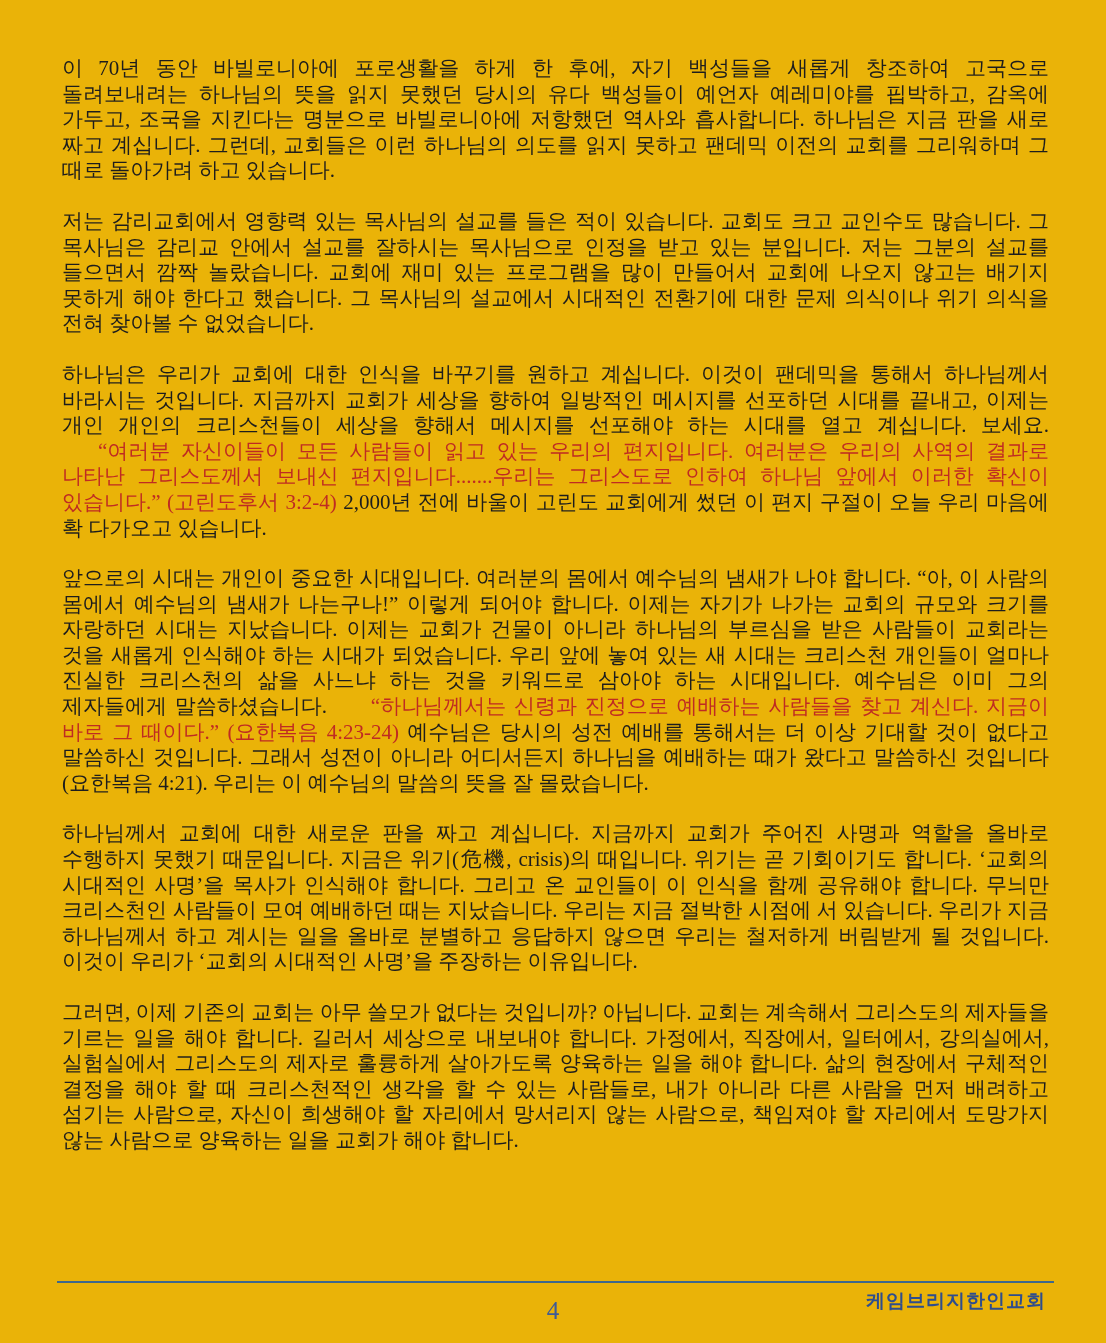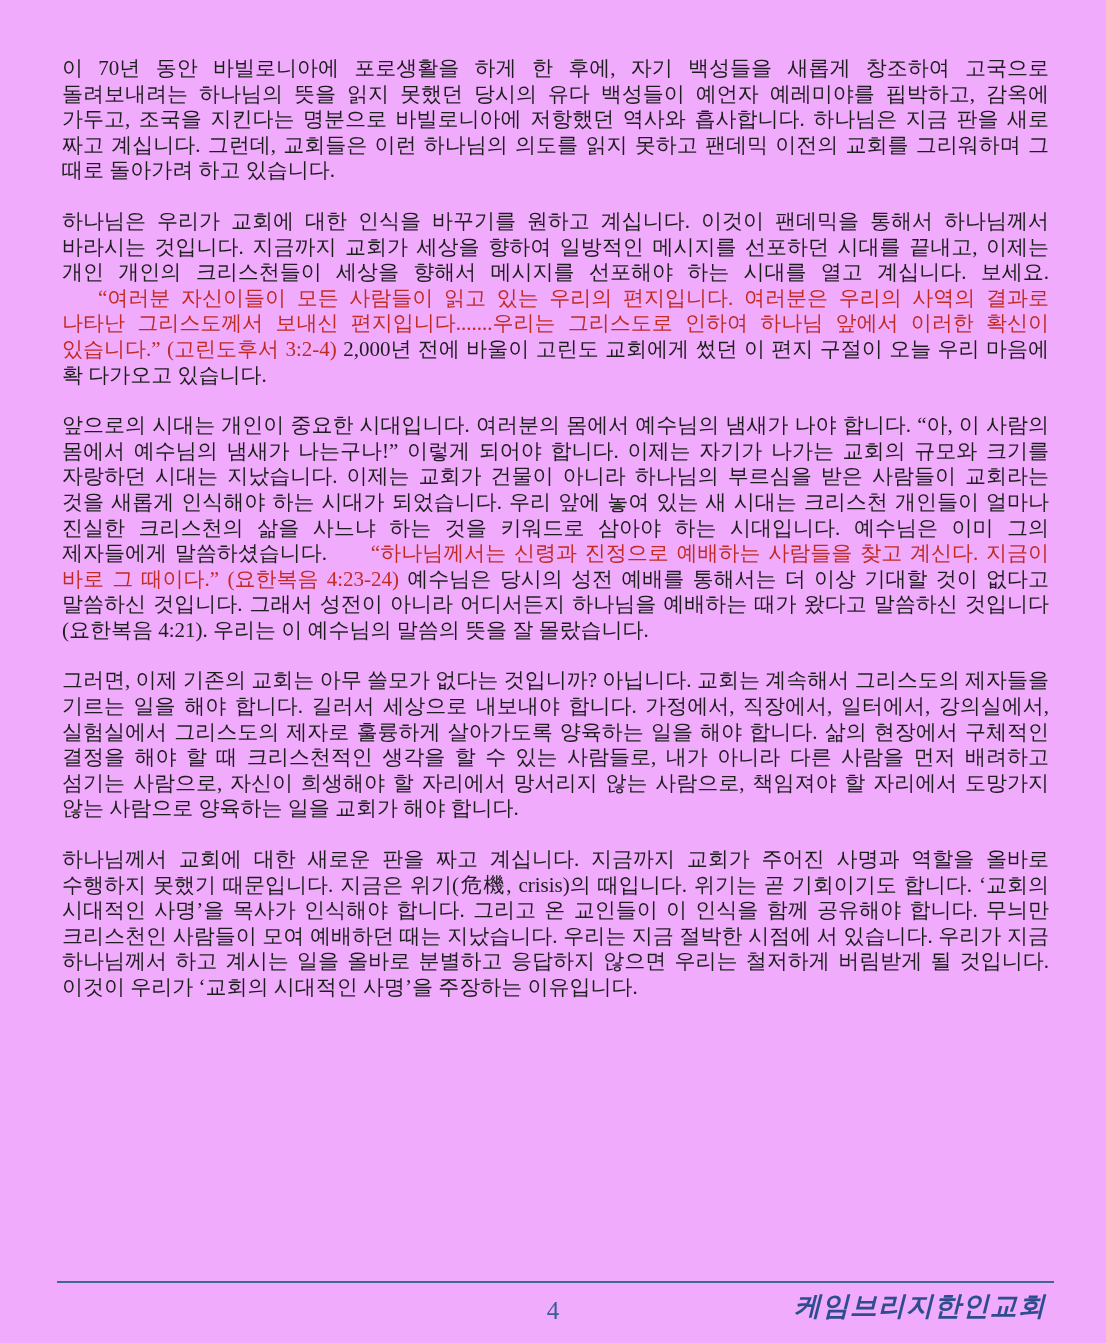--- a/index.html
+++ b/index.html
@@ -15,21 +15,21 @@
     padding: 0;
     width: 1106px;
     height: 1343px;
     background: #ffffff;
     overflow: hidden;
   }
   .page {
     position: relative;
     width: 1106px;
     height: 1343px;
-    background: #f0abfc;
+    background: #eab308;
     font-family: "Liberation Serif", "DejaVu Serif", serif;
   }
   .content {
     position: absolute;
     left: 62px;
     right: 57px;
     top: 56px;
     bottom: 70px;
     overflow: hidden;
   }
@@ -50,48 +50,48 @@
     left: 57px;
     right: 52px;
     top: 1281px;
     height: 0;
     border-top: 2.5px solid var(--rule-blue);
   }
   .footer-org {
     position: absolute;
     right: 60px;
     top: 1288px;
-    font-size: 27px;
+    font-size: 19px;
     font-weight: bold;
     letter-spacing: 1px;
     color: var(--footer-blue);
-    font-style: italic;
   }
   .page-number {
     position: absolute;
     left: 0;
     right: 0;
     top: 1297px;
     text-align: center;
     font-size: 25px;
     color: var(--pagenum-blue);
   }
 </style>
 </head>
 <body>
 
 <div class="page">
 
   <main class="content">
 
   <p class="para"><span class="seg">이 70년 동안 바빌로니아에 포로생활을 하게 한 후에, 자기 백성들을 새롭게 창조하여 고국으로 돌려보내려는 하나님의 뜻을 읽지 못했던 당시의 유다 백성들이 예언자 예레미야를 핍박하고, 감옥에 가두고, 조국을 지킨다는 명분으로 바빌로니아에 저항했던 역사와 흡사합니다. 하나님은 지금 판을 새로 짜고 계십니다. 그런데, 교회들은 이런 하나님의 의도를 읽지 못하고 팬데믹 이전의 교회를 그리워하며 그 때로 돌아가려 하고 있습니다.</span></p>
+      <p class="para"><span class="seg">저는 감리교회에서 영향력 있는 목사님의 설교를 들은 적이 있습니다. 교회도 크고 교인수도 많습니다. 그 목사님은 감리교 안에서 설교를 잘하시는 목사님으로 인정을 받고 있는 분입니다. 저는 그분의 설교를 들으면서 깜짝 놀랐습니다. 교회에 재미 있는 프로그램을 많이 만들어서 교회에 나오지 않고는 배기지 못하게 해야 한다고 했습니다. 그 목사님의 설교에서 시대적인 전환기에 대한 문제 의식이나 위기 의식을 전혀 찾아볼 수 없었습니다.</span></p>
       <p class="para"><span class="seg">하나님은 우리가 교회에 대한 인식을 바꾸기를 원하고 계십니다. 이것이 팬데믹을 통해서 하나님께서 바라시는 것입니다. 지금까지 교회가 세상을 향하여 일방적인 메시지를 선포하던 시대를 끝내고, 이제는 개인 개인의 크리스천들이 세상을 향해서 메시지를 선포해야 하는 시대를 열고 계십니다. 보세요. </span><span class="seg red">“여러분 자신이들이 모든 사람들이 읽고 있는 우리의 편지입니다. 여러분은 우리의 사역의 결과로 나타난 그리스도께서 보내신 편지입니다.......우리는 그리스도로 인하여 하나님 앞에서 이러한 확신이 있습니다.” (고린도후서 3:2-4)</span><span class="seg"> 2,000년 전에 바울이 고린도 교회에게 썼던 이 편지 구절이 오늘 우리 마음에 확 다가오고 있습니다.</span></p>
       <p class="para"><span class="seg">앞으로의 시대는 개인이 중요한 시대입니다. 여러분의 몸에서 예수님의 냄새가 나야 합니다. “아, 이 사람의 몸에서 예수님의 냄새가 나는구나!” 이렇게 되어야 합니다. 이제는 자기가 나가는 교회의 규모와 크기를 자랑하던 시대는 지났습니다. 이제는 교회가 건물이 아니라 하나님의 부르심을 받은 사람들이 교회라는 것을 새롭게 인식해야 하는 시대가 되었습니다. 우리 앞에 놓여 있는 새 시대는 크리스천 개인들이 얼마나 진실한 크리스천의 삶을 사느냐 하는 것을 키워드로 삼아야 하는 시대입니다. 예수님은 이미 그의 제자들에게 말씀하셨습니다. </span><span class="seg red">“하나님께서는 신령과 진정으로 예배하는 사람들을 찾고 계신다. 지금이 바로 그 때이다.” (요한복음 4:23-24)</span><span class="seg"> 예수님은 당시의 성전 예배를 통해서는 더 이상 기대할 것이 없다고 말씀하신 것입니다. 그래서 성전이 아니라 어디서든지 하나님을 예배하는 때가 왔다고 말씀하신 것입니다(요한복음 4:21). 우리는 이 예수님의 말씀의 뜻을 잘 몰랐습니다.</span></p>
+      <p class="para"><span class="seg">하나님께서 교회에 대한 새로운 판을 짜고 계십니다. 지금까지 교회가 주어진 사명과 역할을 올바로 수행하지 못했기 때문입니다. 지금은 위기(危機, crisis)의 때입니다. 위기는 곧 기회이기도 합니다. ‘교회의 시대적인 사명’을 목사가 인식해야 합니다. 그리고 온 교인들이 이 인식을 함께 공유해야 합니다. 무늬만 크리스천인 사람들이 모여 예배하던 때는 지났습니다. 우리는 지금 절박한 시점에 서 있습니다. 우리가 지금 하나님께서 하고 계시는 일을 올바로 분별하고 응답하지 않으면 우리는 철저하게 버림받게 될 것입니다. 이것이 우리가 ‘교회의 시대적인 사명’을 주장하는 이유입니다.</span></p>
       <p class="para"><span class="seg">그러면, 이제 기존의 교회는 아무 쓸모가 없다는 것입니까? 아닙니다. 교회는 계속해서 그리스도의 제자들을 기르는 일을 해야 합니다. 길러서 세상으로 내보내야 합니다. 가정에서, 직장에서, 일터에서, 강의실에서, 실험실에서 그리스도의 제자로 훌륭하게 살아가도록 양육하는 일을 해야 합니다. 삶의 현장에서 구체적인 결정을 해야 할 때 크리스천적인 생각을 할 수 있는 사람들로, 내가 아니라 다른 사람을 먼저 배려하고 섬기는 사람으로, 자신이 희생해야 할 자리에서 망서리지 않는 사람으로, 책임져야 할 자리에서 도망가지 않는 사람으로 양육하는 일을 교회가 해야 합니다.</span></p>
-      <p class="para"><span class="seg">하나님께서 교회에 대한 새로운 판을 짜고 계십니다. 지금까지 교회가 주어진 사명과 역할을 올바로 수행하지 못했기 때문입니다. 지금은 위기(危機, crisis)의 때입니다. 위기는 곧 기회이기도 합니다. ‘교회의 시대적인 사명’을 목사가 인식해야 합니다. 그리고 온 교인들이 이 인식을 함께 공유해야 합니다. 무늬만 크리스천인 사람들이 모여 예배하던 때는 지났습니다. 우리는 지금 절박한 시점에 서 있습니다. 우리가 지금 하나님께서 하고 계시는 일을 올바로 분별하고 응답하지 않으면 우리는 철저하게 버림받게 될 것입니다. 이것이 우리가 ‘교회의 시대적인 사명’을 주장하는 이유입니다.</span></p>
     </main>
 
   <div class="footer-rule"></div>
 
   <div class="footer-org">케임브리지한인교회</div>
 
   <div class="page-number">4</div>
 
 </div>
 

